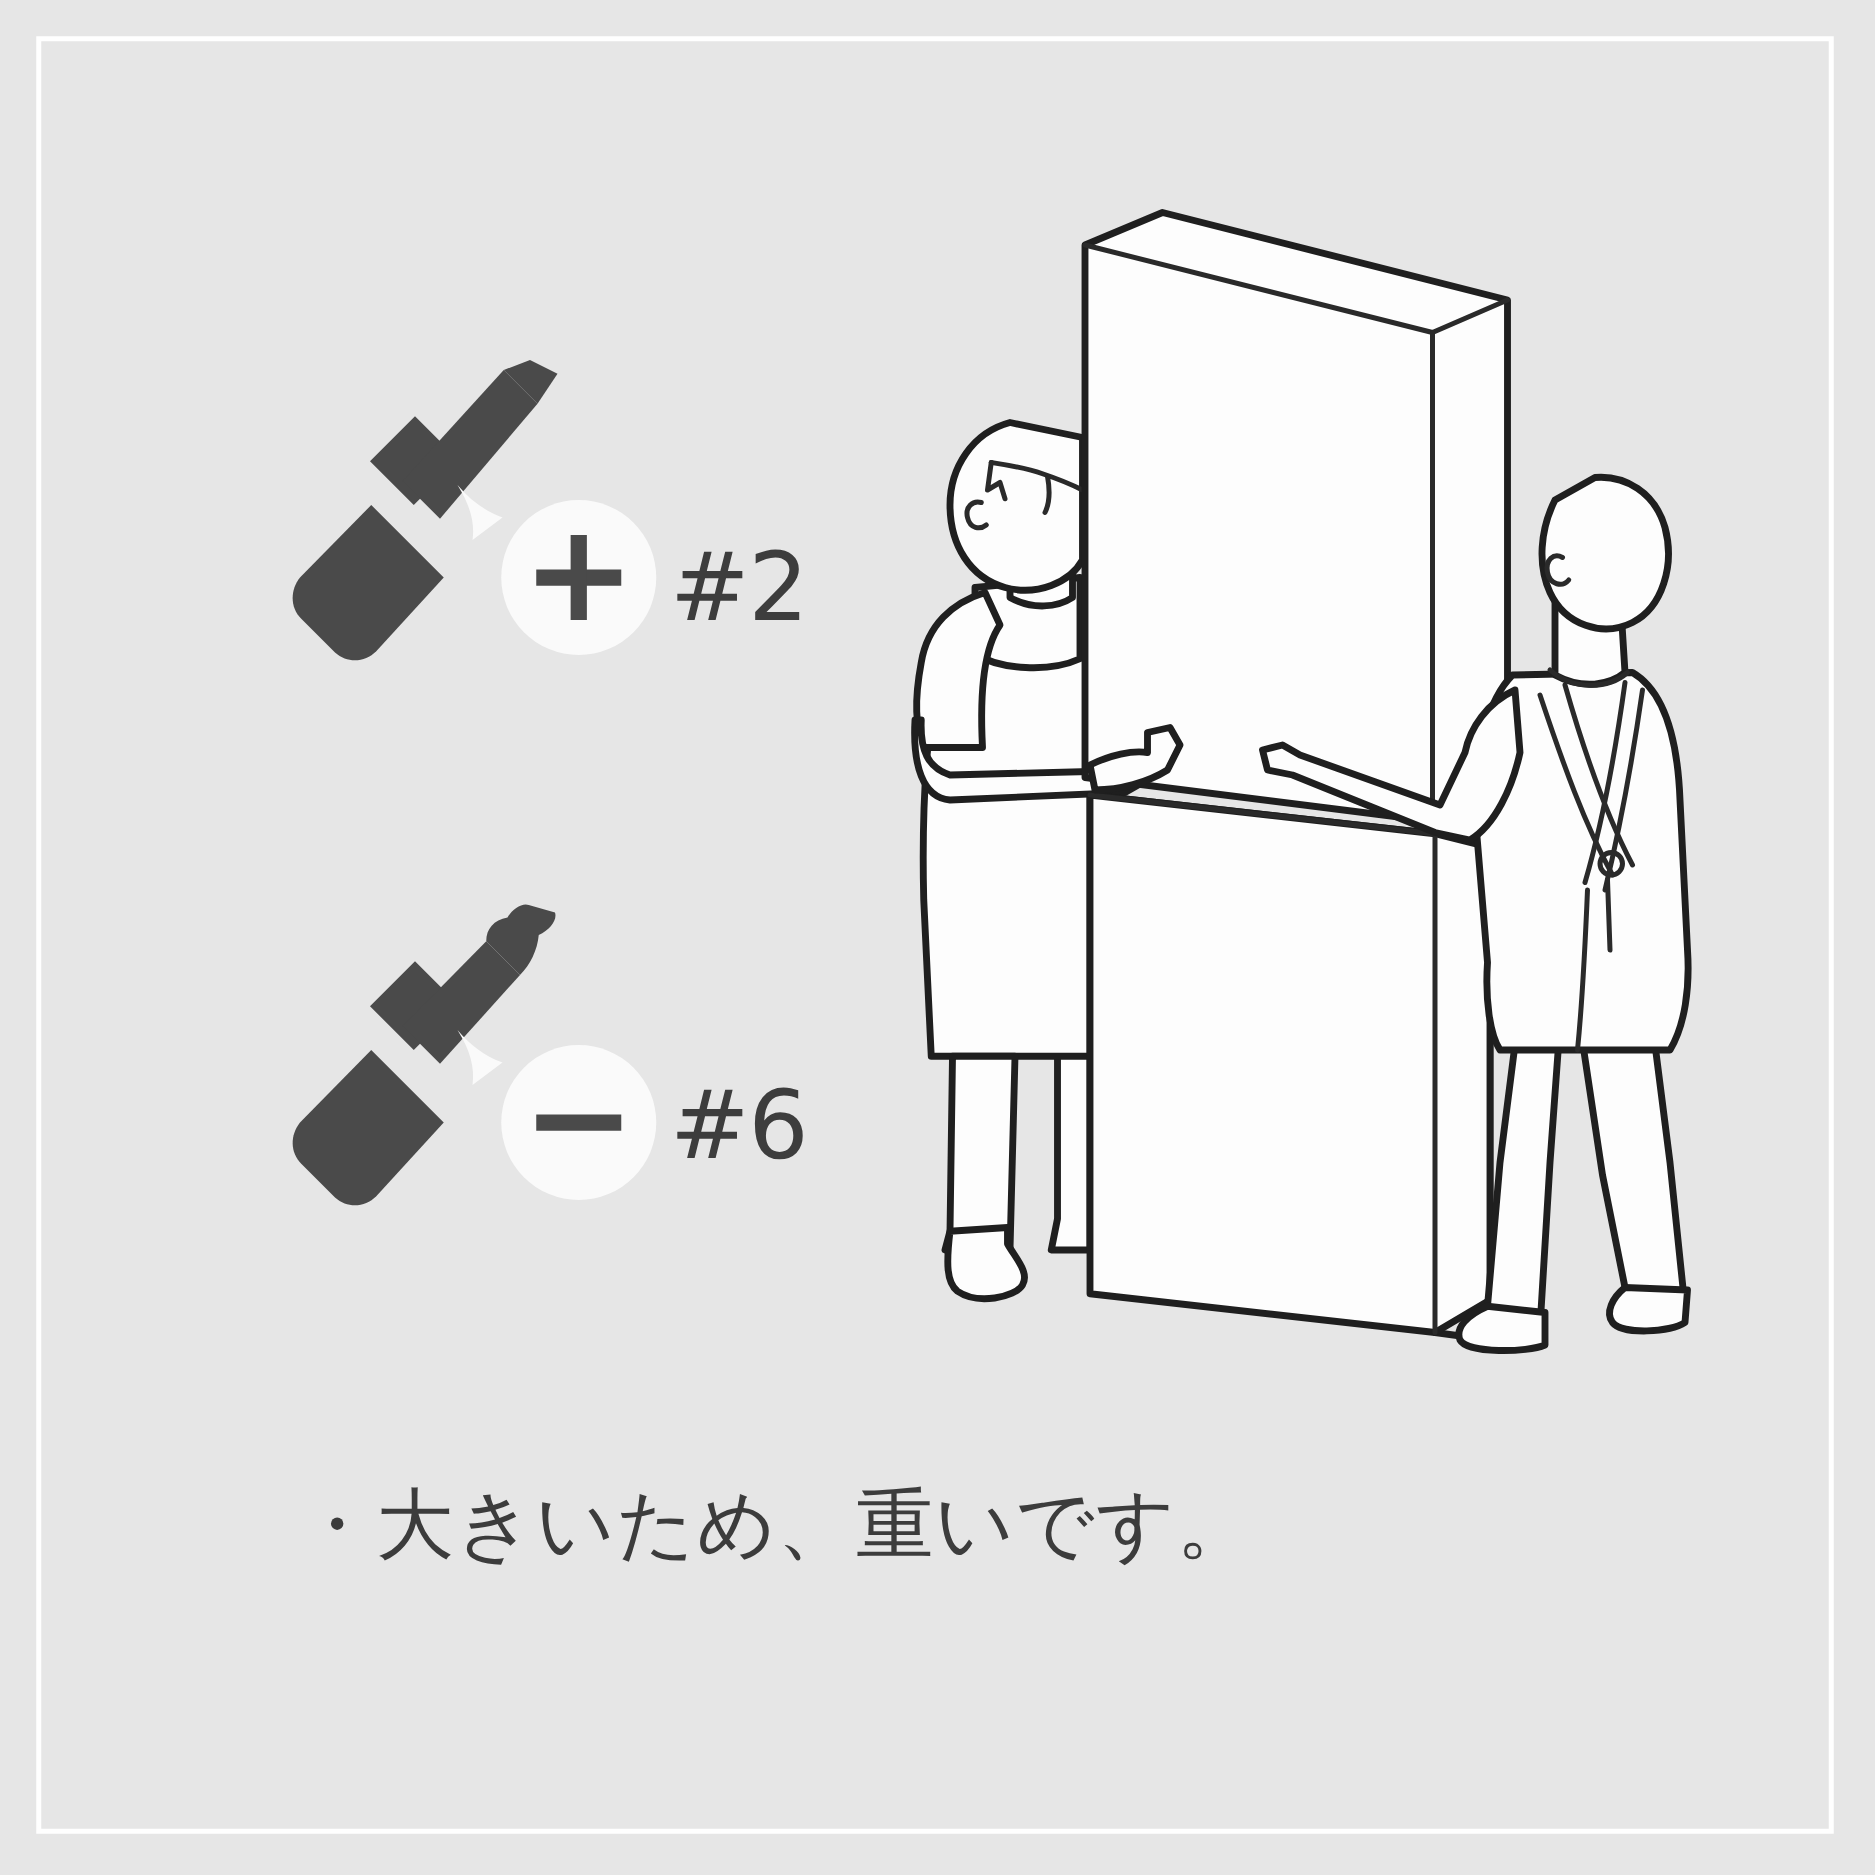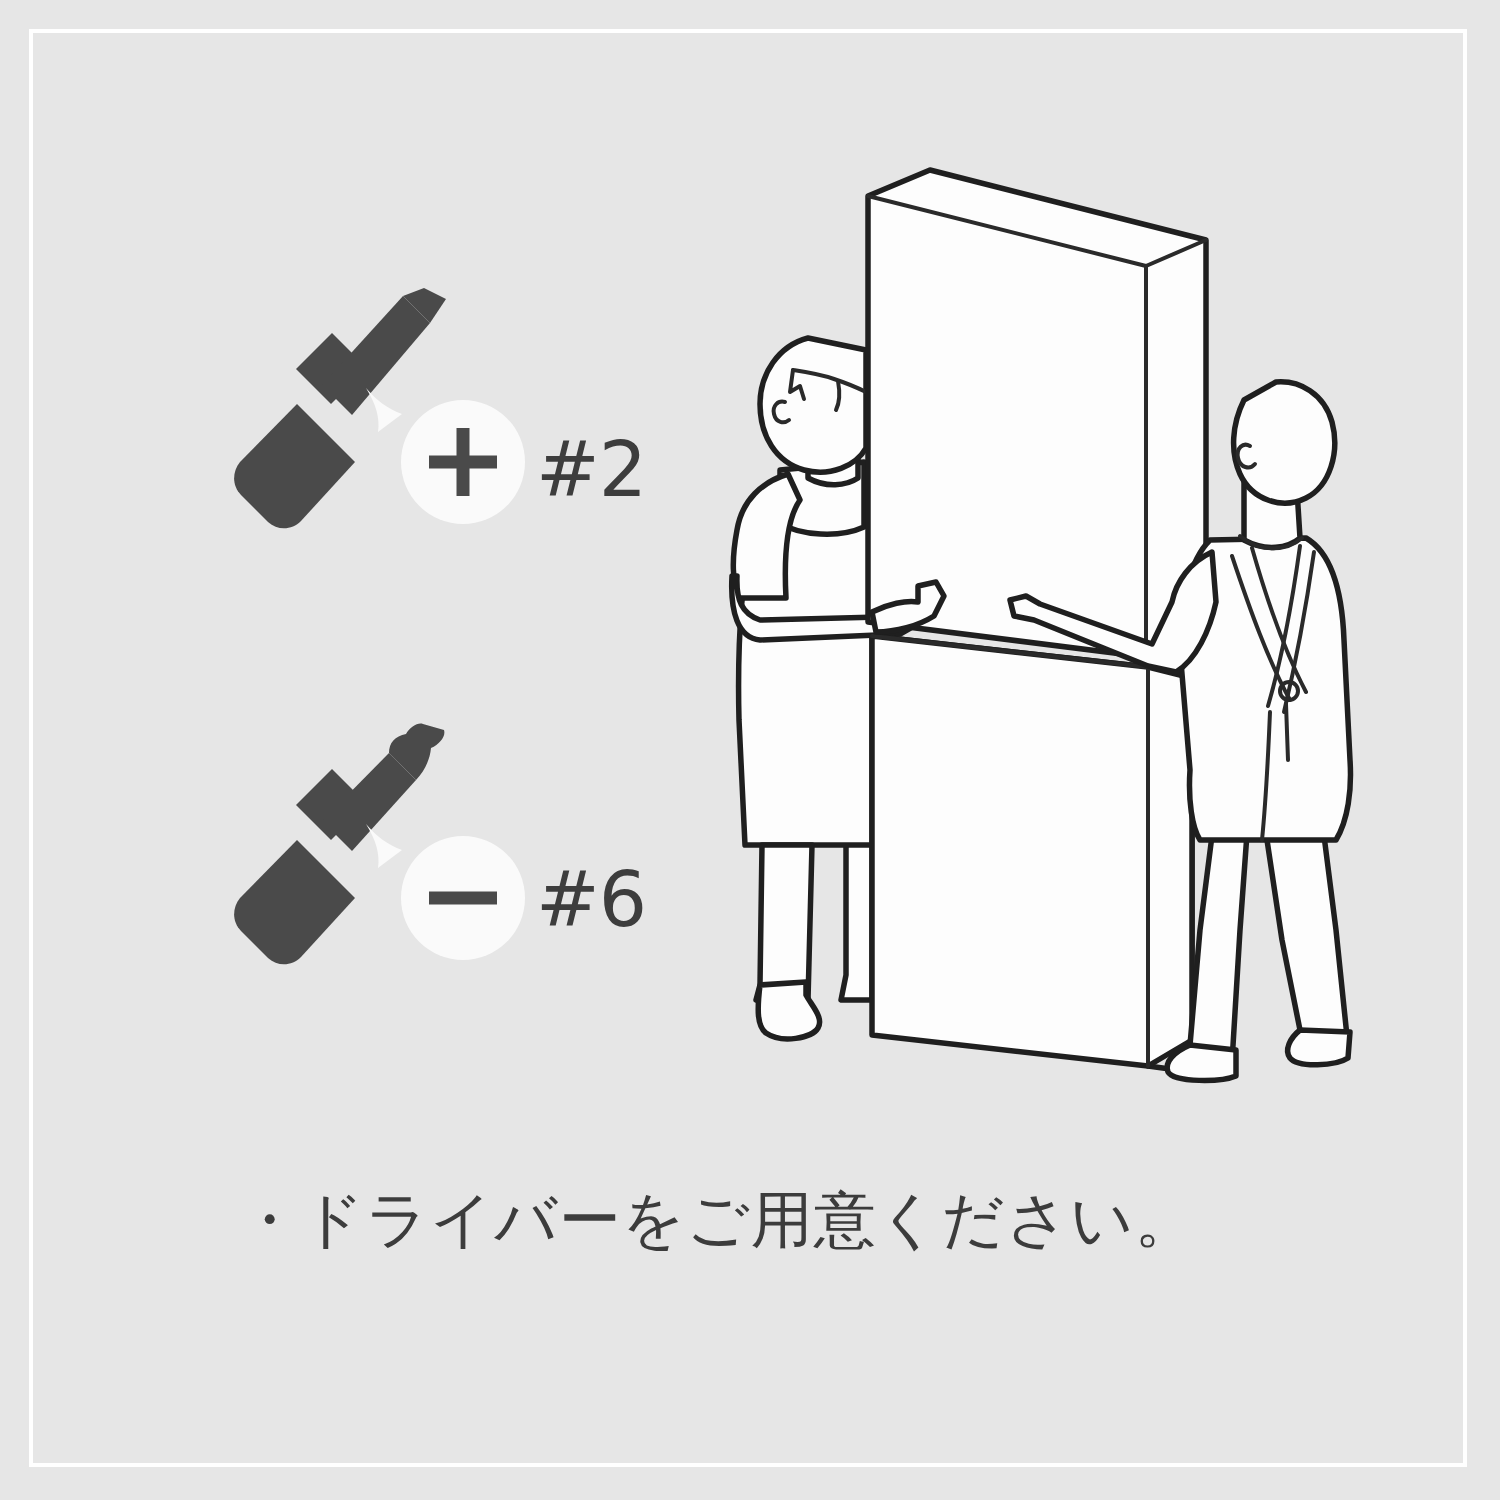--- a/index.html
+++ b/index.html
@@ -245,16 +245,16 @@
         <circle class="bubble" cx="463" cy="898" r="62"></circle>
         <path class="sym" d="M429 898 L497 898"></path>
       </g>
     </g>
   </svg>
 
   <div class="tool-num" id="num-phillips">#2</div>
   <div class="tool-num" id="num-flat">#6</div>
 
   <div id="notes">
-    <div class="note-line">・ドライバーをご用意ください。</div>
+    <div class="note-line">・大きいため、重いです。</div>
   </div>
 
 </div>
 
 </body></html>

